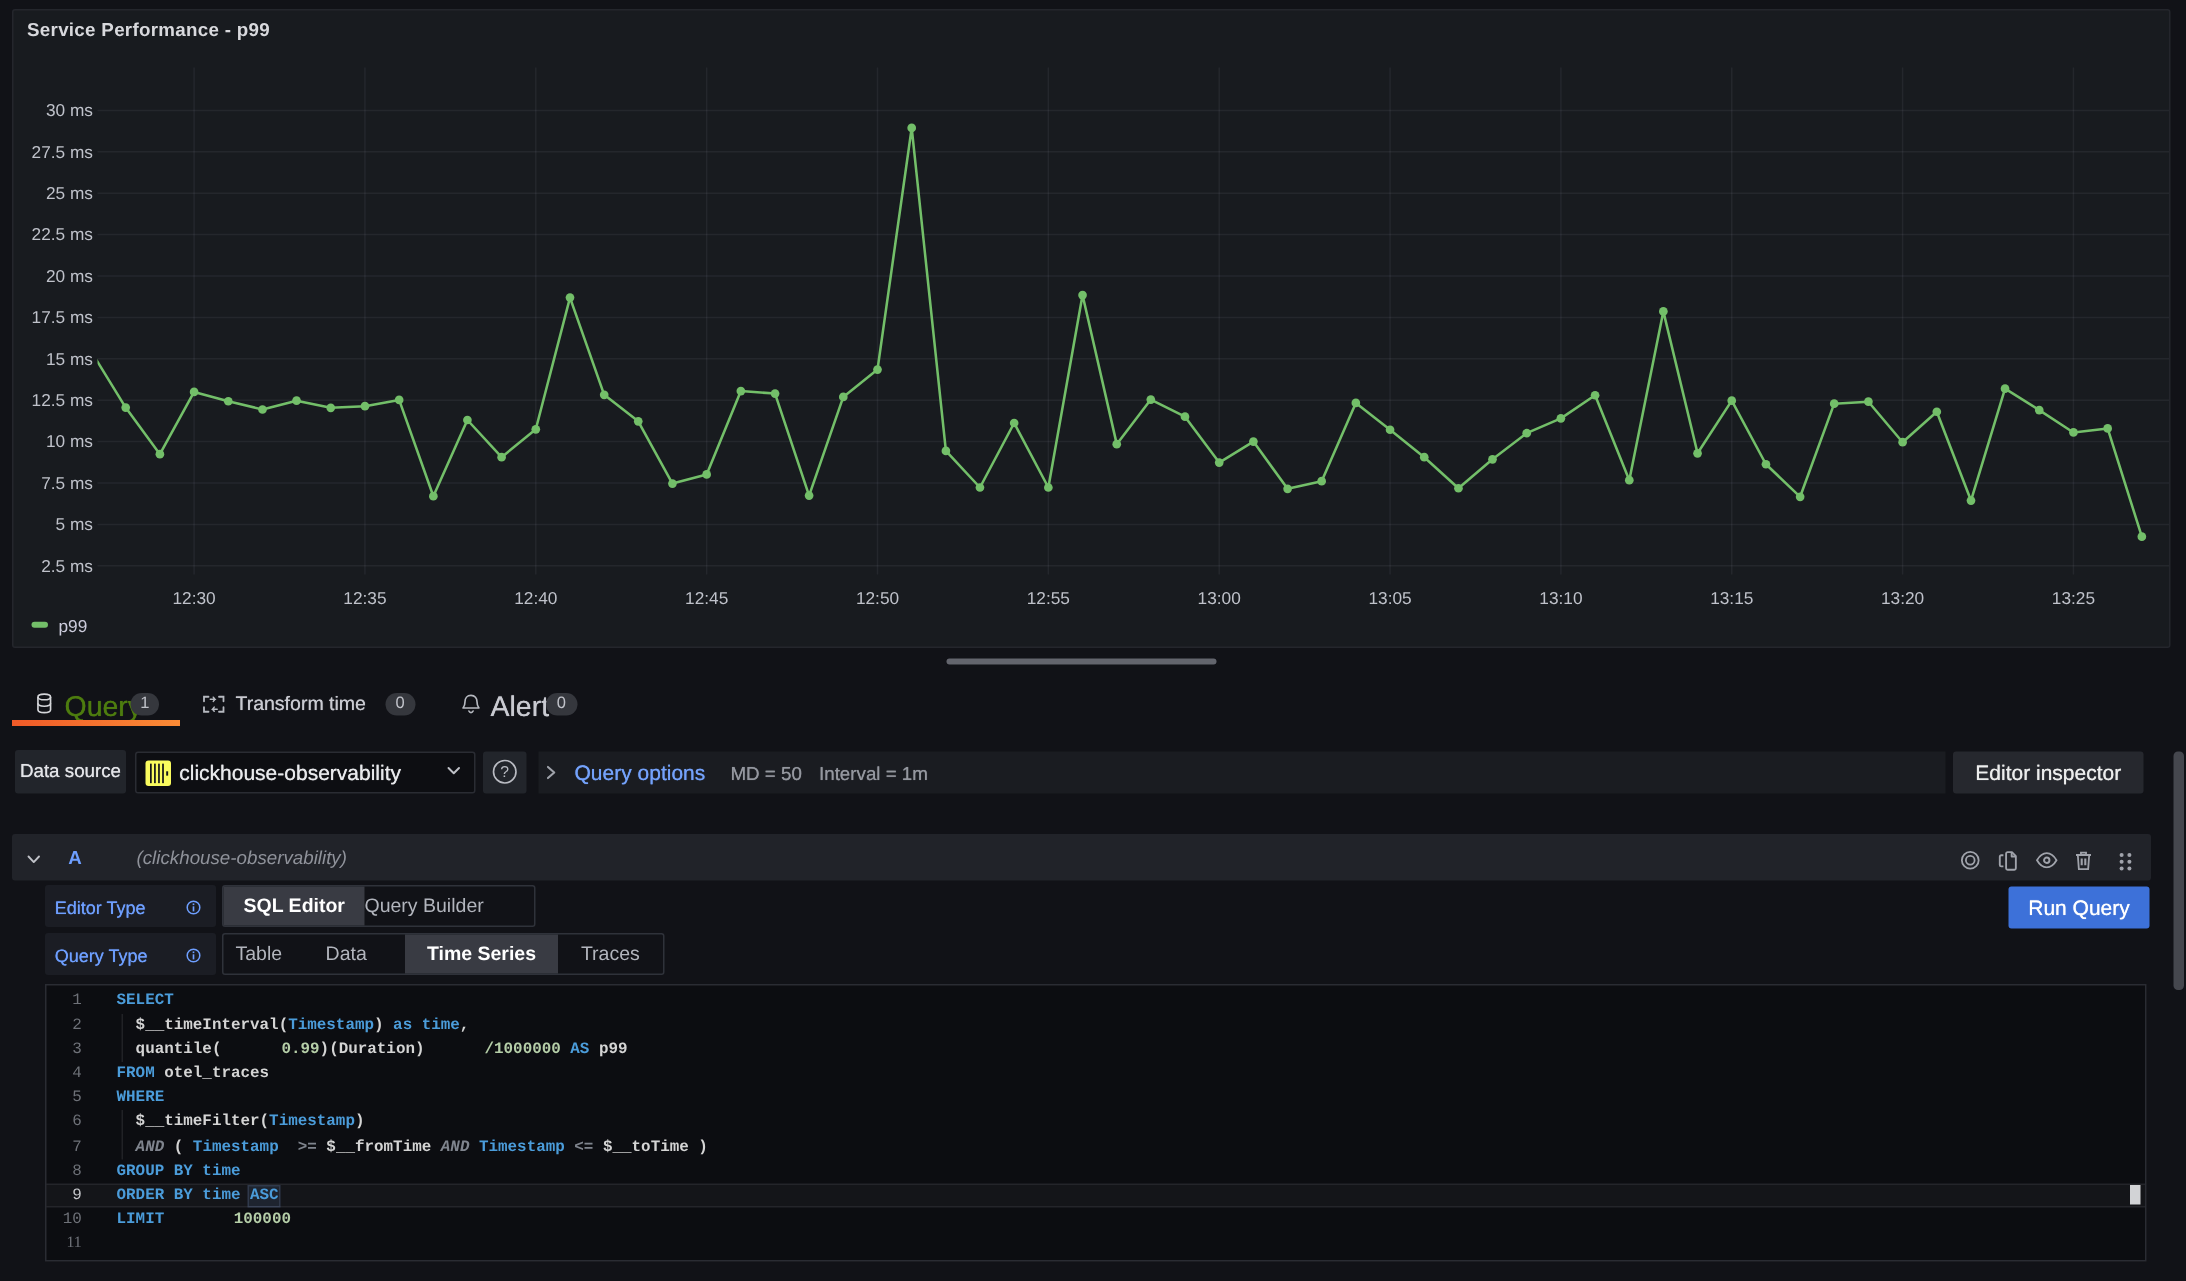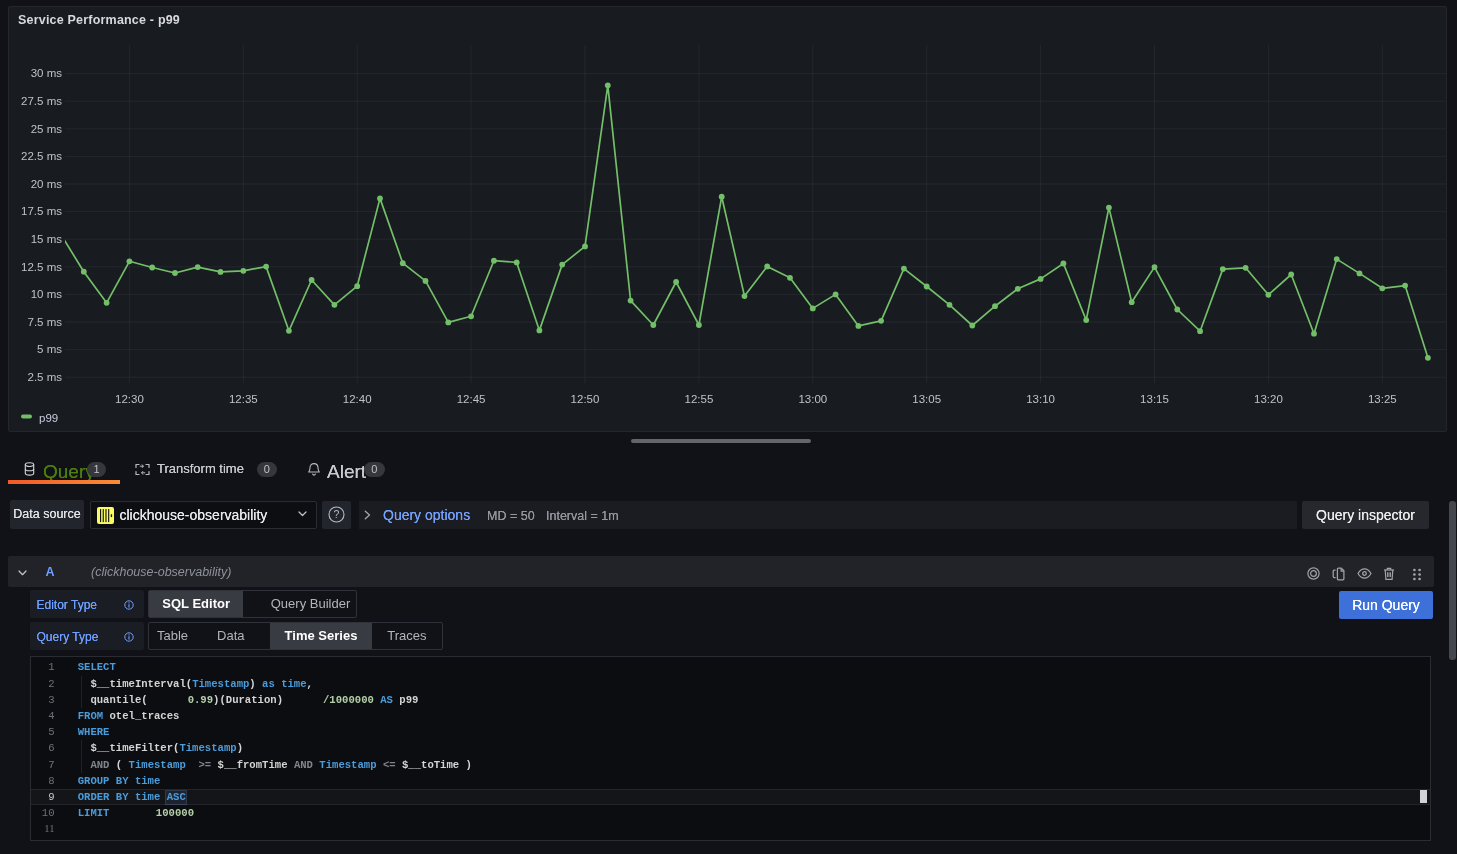--- a/index.html
+++ b/index.html
@@ -206,21 +206,21 @@
     </svg>
 </div>
 <div class="abs" style="left:364px;top:510px;">
     <svg width="7" height="10" viewBox="0 0 7 10">
       <path d="M1.3 1.3 L5.5 5 L1.3 8.7" fill="none" stroke="#9fa2aa" stroke-width="1.4" stroke-linecap="round" stroke-linejoin="round"></path>
     </svg>
   </div>
 <div class="abs md" style="left:383px;top:507px;font-size:14px;font-weight:500;color:#74a2fb;">Query options</div>
 <div class="abs md" style="left:487px;top:508.5px;font-size:12.5px;color:#94979f;">MD = 50</div>
 <div class="abs md" style="left:546px;top:508.5px;font-size:12.5px;color:#94979f;">Interval = 1m</div>
-<div class="abs md" style="left:1302px;top:500.5px;width:127px;height:28.5px;background:#26282e;border-radius:2px;color:#eceded;font-size:14px;font-weight:500;text-align:center;line-height:28.5px;">Query inspector</div>
+<div class="abs md" style="left:1302px;top:500.5px;width:127px;height:28.5px;background:#26282e;border-radius:2px;color:#eceded;font-size:14px;font-weight:500;text-align:center;line-height:28.5px;">Editor inspector</div>
 
 <div class="abs" style="left:8px;top:556px;width:1425.5px;height:30.5px;background:#212329;border-radius:2px;"></div>
 <div class="abs" style="left:17.5px;top:569.5px;">
     <svg width="9" height="6" viewBox="0 0 9 6">
       <path d="M1 1 L4.5 4.7 L8 1" fill="none" stroke="#c0c2c8" stroke-width="1.25" stroke-linecap="round" stroke-linejoin="round"></path>
     </svg>
   </div>
 <div class="abs" style="left:45.5px;top:565px;font-size:12.5px;font-weight:700;color:#6e9fff;">A</div>
 <div class="abs" style="left:91px;top:565px;font-size:12.5px;font-style:italic;color:#8f929a;">(clickhouse-observability)</div>
 <div class="abs" style="left:1307px;top:567px;">
@@ -271,21 +271,21 @@
 <div class="abs md" style="left:36.5px;top:597.5px;font-size:12px;font-weight:500;color:#6e9fff;">Editor Type</div>
 <div class="abs" style="left:124px;top:600px;">
     <svg width="10" height="10" viewBox="0 0 10 10">
       <circle cx="5" cy="5" r="4.2" fill="none" stroke="#6e9fff" stroke-width="1.0"></circle>
       <rect x="4.45" y="4.2" width="1.1" height="3.4" fill="#6e9fff"></rect>
       <rect x="4.45" y="2.3" width="1.1" height="1.1" fill="#6e9fff"></rect>
     </svg>
   </div>
 <div class="abs" style="left:148.4px;top:589.5px;width:208.4px;height:28.1px;border:1px solid #2f323a;border-radius:2px;background:#111217;"></div>
 <div class="abs" style="left:149.4px;top:590.5px;width:93.5px;height:26.1px;background:#393b43;color:#ffffff;font-size:13px;font-weight:700;text-align:center;line-height:26px;">SQL Editor</div>
-<div class="abs" style="left:243px;top:590.5px;width:113px;height:26.1px;color:#b2b5bd;font-size:13px;font-weight:500;text-align:center;line-height:26px;margin-left:11px;">Query Builder</div>
+<div class="abs" style="left:243px;top:590.5px;width:113px;height:26.1px;color:#b2b5bd;font-size:13px;font-weight:500;line-height:26px;">Query Builder</div>
 <div class="abs md" style="left:1339px;top:591px;width:94px;height:28px;background:#3d71d9;border-radius:2px;color:#ffffff;font-size:14px;font-weight:500;text-align:center;line-height:28px;">Run Query</div>
 
 <div class="abs" style="left:30px;top:622px;width:113.5px;height:28px;background:#1b1d24;border-radius:2px;"></div>
 <div class="abs md" style="left:36.5px;top:629.5px;font-size:12px;font-weight:500;color:#6e9fff;">Query Type</div>
 <div class="abs" style="left:124px;top:632px;">
     <svg width="10" height="10" viewBox="0 0 10 10">
       <circle cx="5" cy="5" r="4.2" fill="none" stroke="#6e9fff" stroke-width="1.0"></circle>
       <rect x="4.45" y="4.2" width="1.1" height="3.4" fill="#6e9fff"></rect>
       <rect x="4.45" y="2.3" width="1.1" height="1.1" fill="#6e9fff"></rect>
     </svg>
@@ -298,21 +298,21 @@
 <div class="abs" style="left:29.5px;top:655.5px;width:1401.5px;height:185px;background:#0c0d11;border:1px solid #2a2c33;"></div>
 <div class="abs" style="left:30.5px;top:789px;width:1399.5px;height:16px;background:rgba(204,204,220,0.045);border-top:1px solid rgba(204,204,220,0.09);border-bottom:1px solid rgba(204,204,220,0.09);"></div>
 <div class="abs" style="left:165px;top:789.5px;width:22px;height:15px;background:rgba(110,145,210,0.12);border:1px solid rgba(140,170,215,0.16);"></div>
 <div class="abs" style="left:1419.5px;top:790px;width:7.5px;height:13px;background:#d2d3d6;"></div>
 <div class="abs" style="left:80.9px;top:675.6px;width:1px;height:32.4px;background:rgba(255,255,255,0.09);"></div>
 <div class="abs" style="left:80.9px;top:740.4px;width:1px;height:32.4px;background:rgba(255,255,255,0.09);"></div>
 <div class="abs mono" id="code" style="left:0;top:659.4px;width:1431px;font-size:10.6px;line-height:16.2px;color:#d4d4d4;font-weight:700;">
 <style>
   .ln { position:absolute; left:36px; width:18.5px; text-align:right; color:#6e7178; font-weight:400; }
   .cl { position:absolute; left:77.7px; white-space:pre; }
-  .k { color:#4b9cda; } .o { color:#7f848d; } .n { color:#b5cea8;padding-left:40px; }
+  .k { color:#4b9cda; } .o { color:#7f848d;font-style:italic; } .n { color:#b5cea8;padding-left:40px; }
 </style>
 <div class="ln" style="top:0px;">1</div>
     <div class="cl" style="top:0px;"><span class="k">SELECT</span></div>
 <div class="ln" style="top:16.2px;">2</div>
     <div class="cl" style="top:16.2px;">  $__timeInterval(<span class="k">Timestamp</span>) <span class="k">as time</span>,</div>
 <div class="ln" style="top:32.4px;">3</div>
     <div class="cl" style="top:32.4px;">  quantile(<span class="n">0.99</span>)(Duration)<span class="n">/1000000</span> <span class="k">AS</span> p99</div>
 <div class="ln" style="top:48.6px;">4</div>
     <div class="cl" style="top:48.6px;"><span class="k">FROM</span> otel_traces</div>
 <div class="ln" style="top:64.8px;">5</div>

